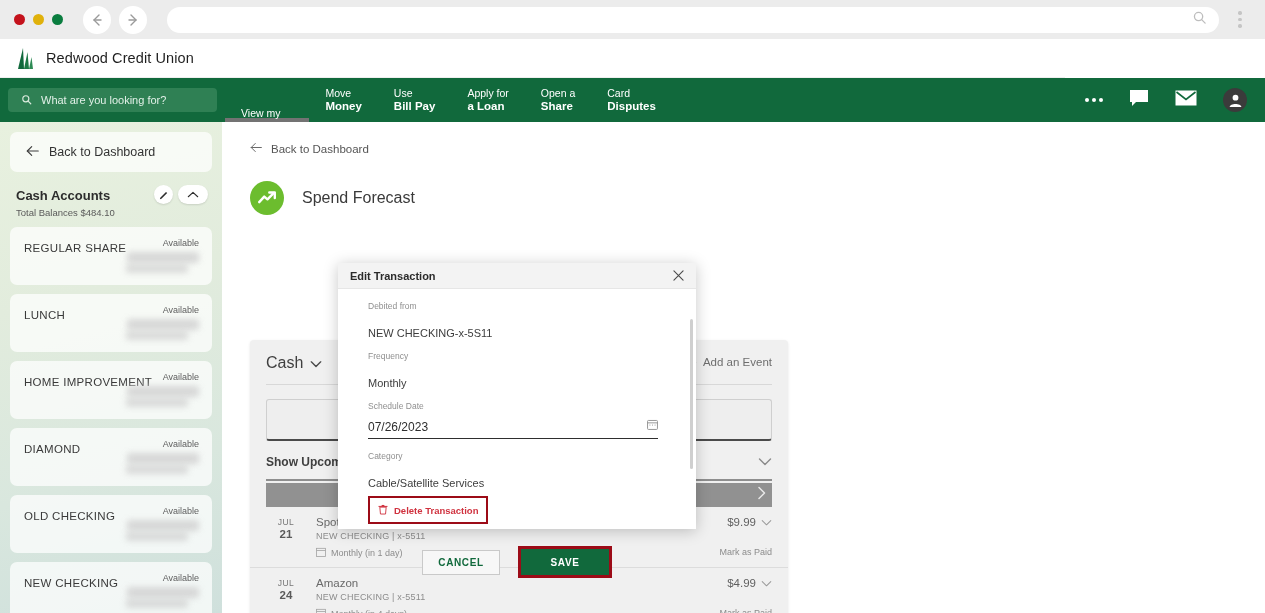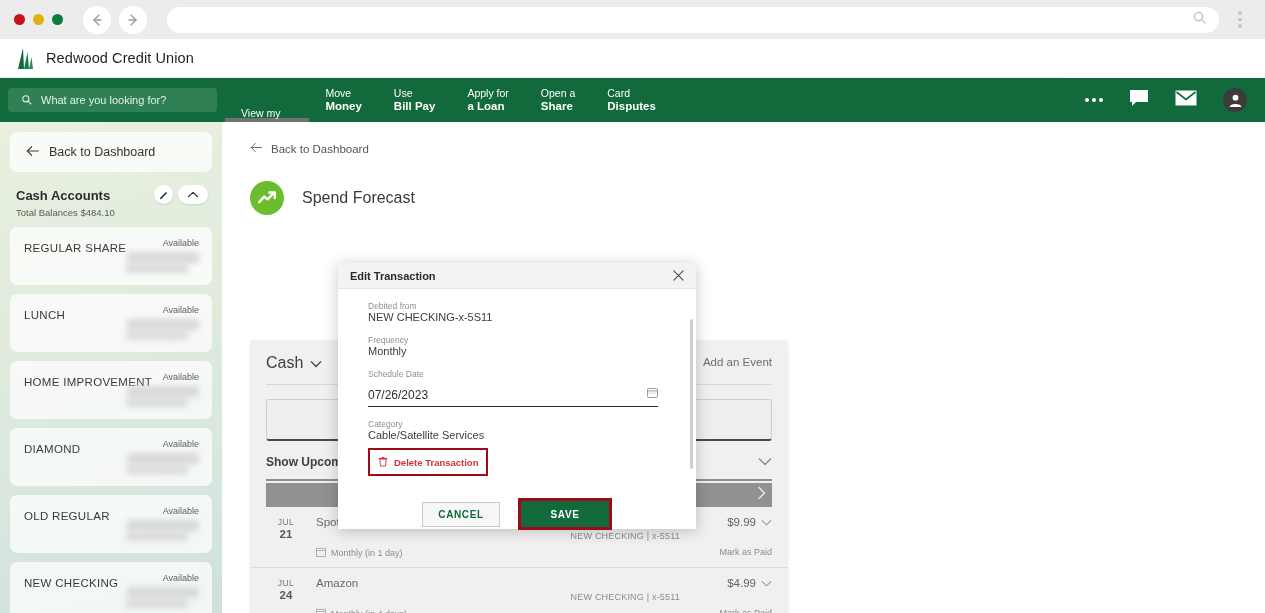--- a/index.html
+++ b/index.html
@@ -130,41 +130,41 @@
              display:flex; align-items:center; padding-right:6px; }
   .graybar .gchev { margin-left:auto; }
 
   .txrow { display:flex; padding:9px 16px 8px 16px; border-bottom:1px solid #dcdcdc;
            background:#f0f0f0; }
   .txdate { width:40px; text-align:center; flex-shrink:0; padding-top:1px; }
   .txdate .m { font-size:8.5px; color:#767676; letter-spacing:.5px; }
   .txdate .d { font-size:11.5px; font-weight:700; color:#5a5a5a; margin-top:1px; }
   .txmid { flex:1; padding-left:10px; }
   .txmid .name { font-size:11.5px; color:#6a6a6a; }
-  .txmid .acctline { font-size:9px; color:#8c8c8c; margin-top:3px; letter-spacing:.2px;text-align:right; }
+  .txmid .acctline { font-size:9px; color:#8c8c8c; margin-top:3px; letter-spacing:.2px; }
   .txmid .freq { display:flex; align-items:center; gap:5px; margin-top:6px;
                  font-size:9px; color:#8c8c8c; }
   .txright { width:92px; text-align:right; flex-shrink:0; }
   .txright .amt { font-size:11.5px; color:#5f5f5f; display:flex;
                   align-items:center; justify-content:flex-end; gap:5px; }
   .txright .paid { font-size:9px; color:#8c8c8c; margin-top:19px; }
 
   
   .modal {
     position:absolute; left:338px; top:263px; width:358px; height:266px;
     background:#fff; box-shadow:0 2px 14px rgba(0,0,0,.22); z-index:40;
   }
   .mhdr { height:26px; background:#f3f3f3; display:flex; align-items:center;
           padding:0 12px; border-bottom:1px solid #e6e6e6; }
   .mhdr .mt { font-size:11px; font-weight:700; color:#2b2b2b; }
   .mhdr .mx { margin-left:auto; cursor:pointer; }
   .mbody { padding:12px 30px 0 30px; position:relative; height:240px; }
   .flabel { font-size:8.5px; color:#8f8f8f; margin-top:12px; }
   .flabel.first { margin-top:0; }
-  .fvalue { font-size:11px; color:#3d3d3d; margin-top:0; }
+  .fvalue { font-size:11px; color:#3d3d3d; margin-top:16px; }
   .datefield { display:flex; align-items:flex-end; border-bottom:1px solid #2e2e2e;
                padding-bottom:4px; margin-top:5px; width:290px; }
   .datefield .dv { font-size:12px; color:#2e2e2e; }
   .datefield .cal { margin-left:auto; }
   .delbox { display:inline-flex; align-items:center; gap:6px; border:2px solid #9c0b17;
             padding:3px 8px; margin-top:7px; }
   .delbox .dtxt { font-size:9.5px; font-weight:700; color:#d0323f; }
   .mfooter { display:flex; gap:0; align-items:center; margin-top:22px;
              justify-content:center; }
   .btn-cancel { width:78px; height:25px; border:1px solid #c9c9c9; background:#f7f7f7;
@@ -337,21 +337,21 @@
       <span class="blurbar"></span>
       <span class="blurbar2"></span>
     </div>
     <div class="acct">
       <span class="nm">DIAMOND</span>
       <span class="av">Available</span>
       <span class="blurbar"></span>
       <span class="blurbar2"></span>
     </div>
     <div class="acct">
-      <span class="nm">OLD REGULAR</span>
+      <span class="nm">OLD CHECKING</span>
       <span class="av">Available</span>
       <span class="blurbar"></span>
       <span class="blurbar2"></span>
     </div>
     <div class="acct">
       <span class="nm">NEW CHECKING</span>
       <span class="av">Available</span>
       <span class="blurbar"></span>
       <span class="blurbar2"></span>
     </div>

